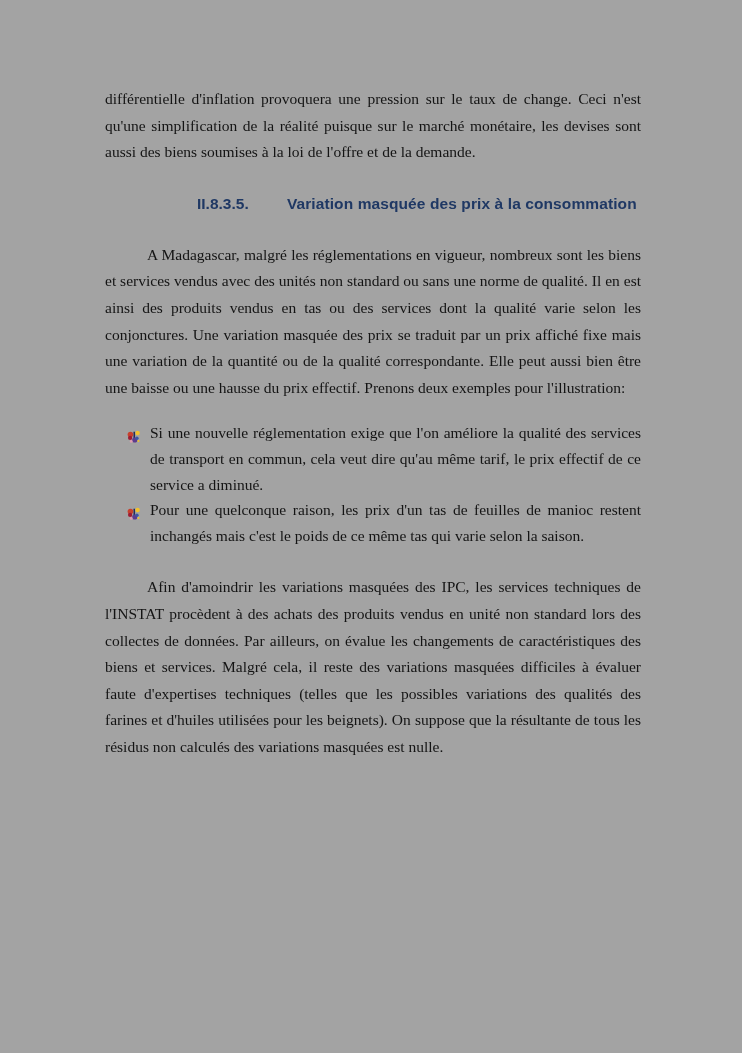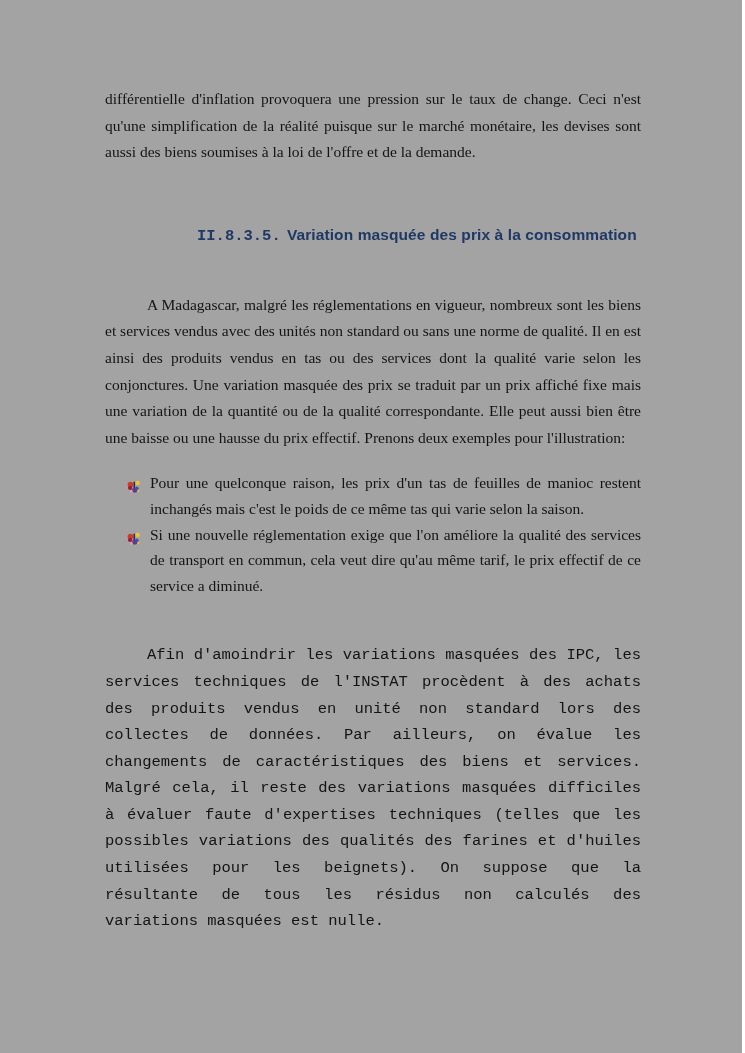--- a/index.html
+++ b/index.html
@@ -35,47 +35,46 @@
     margin: 27px 0 0 0;
     padding-left: 92px;
     font-size: 15.5px;
     font-weight: bold;
     color: #1F3864;
     line-height: 22px;
   }
   .h-num {
     display: inline-block;
     width: 86px;
-    font-family: Liberation Mono, monospace;
-    margin-top: 32px;
+    font-family: Liberation Sans, sans-serif;
   }
   .h-title {
     font-family: "Liberation Sans", sans-serif;
     letter-spacing: 0.1px;
     margin-top: 21px;
   }
-  .para2 { margin-top: 45px; }
+  .para2 { margin-top: 27px; }
   .bullet-list {
     margin-top: 19px;
   }
   .bullet-item {
     position: relative;
     padding-left: 45px;
     font-size: 15.5px;
     line-height: 25.6px;
     text-align: justify;
   }
   .bullet-icon {
     position: absolute;
     left: 22px;
     top: 6px;
     width: 14px;
     height: 14px;
   }
-  .para3 { margin-top: 44px; font-family: Liberation Mono, monospace; }
+  .para3 { margin-top: 26px; }
   .footer {
     position: absolute;
     left: 105px;
     top: 961px;
     width: 536px;
     text-align: center;
   }
   .rule-svg {
     display: block;
     width: 536px;
@@ -111,37 +110,37 @@
             <rect x="6.0" y="1.6" width="1.5" height="8.8" fill="#232C57"></rect>
             <circle cx="3.2" cy="4.2" r="2.6" fill="#C7402D"></circle>
             <circle cx="2.9" cy="7.4" r="2.0" fill="#9E1B32"></circle>
             <circle cx="9.8" cy="2.8" r="2.1" fill="#F2C12E"></circle>
             <circle cx="7.2" cy="9.3" r="2.4" fill="#5C3B8E"></circle>
             <circle cx="9.2" cy="7.6" r="1.6" fill="#3C55A5"></circle>
             <circle cx="3.9" cy="10.6" r="1.3" fill="#E09CB0"></circle>
             <circle cx="10.6" cy="10.2" r="1.0" fill="#F2C12E"></circle>
           </svg>
         </span>
-        <span class="bullet-text">Pour une quelconque raison, les prix d'un tas de feuilles de manioc restent inchangés mais c'est le poids de ce même tas qui varie selon la saison.</span>
+        <span class="bullet-text">Si une nouvelle réglementation exige que l'on améliore la qualité des services de transport en commun, cela veut dire qu'au même tarif, le prix effectif de ce service a diminué.</span>
       </div>
 
       <div class="bullet-item">
         <span class="bullet-icon">
           <svg viewBox="0 0 13 13" width="14" height="14" aria-hidden="true">
             <rect x="6.0" y="1.6" width="1.5" height="8.8" fill="#232C57"></rect>
             <circle cx="3.2" cy="4.2" r="2.6" fill="#C7402D"></circle>
             <circle cx="2.9" cy="7.4" r="2.0" fill="#9E1B32"></circle>
             <circle cx="9.8" cy="2.8" r="2.1" fill="#F2C12E"></circle>
             <circle cx="7.2" cy="9.3" r="2.4" fill="#5C3B8E"></circle>
             <circle cx="9.2" cy="7.6" r="1.6" fill="#3C55A5"></circle>
             <circle cx="3.9" cy="10.6" r="1.3" fill="#E09CB0"></circle>
             <circle cx="10.6" cy="10.2" r="1.0" fill="#F2C12E"></circle>
           </svg>
         </span>
-        <span class="bullet-text">Si une nouvelle réglementation exige que l'on améliore la qualité des services de transport en commun, cela veut dire qu'au même tarif, le prix effectif de ce service a diminué.</span>
+        <span class="bullet-text">Pour une quelconque raison, les prix d'un tas de feuilles de manioc restent inchangés mais c'est le poids de ce même tas qui varie selon la saison.</span>
       </div>
 
     </div>
 
     <p class="body-text indent last-left para3">Afin d'amoindrir les variations masquées des IPC, les services techniques de l'INSTAT procèdent à des achats des produits vendus en unité non standard lors des collectes de données. Par ailleurs, on évalue les changements de caractéristiques des biens et services. Malgré cela, il reste des variations masquées difficiles à évaluer faute d'expertises techniques (telles que les possibles variations des qualités des farines et d'huiles utilisées pour les beignets). On suppose que la résultante de tous les résidus non calculés des variations masquées est nulle.</p>
 
   </div>
 
 </div>
 

